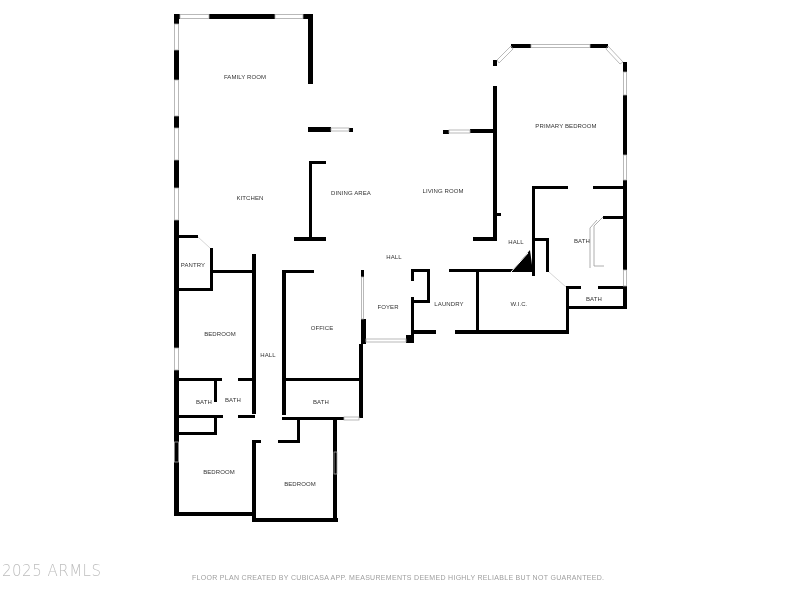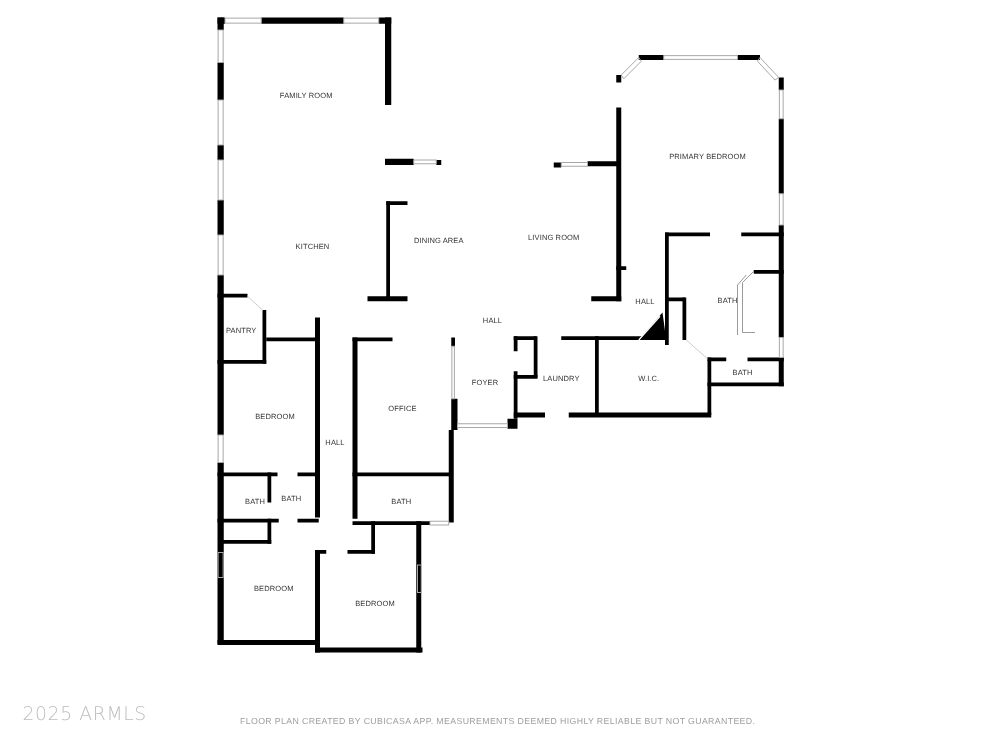--- a/index.html
+++ b/index.html
@@ -1,19 +1,19 @@
 <!DOCTYPE html>
 <html><head>
   <meta charset="utf-8">
   <style>
     html, body { margin: 0; padding: 0; background: #ffffff; }
     body { width: 800px; height: 600px; position: relative; overflow: hidden; font-family: "Liberation Sans", sans-serif; }
     #plan { position: absolute; left: 0; top: 0; width: 800px; height: 600px; }
     .room-label { position: absolute; font-size: 6px; color: #333; letter-spacing: 0.1px; transform: translate(-50%, -50%); white-space: nowrap; font-family: "Liberation Sans", sans-serif; }
-    .watermark { position: absolute; left: 18px; top: 562px; font-size: 15px; color: #bdbdbd; font-family: "DejaVu Sans", sans-serif; font-weight: 200; letter-spacing: 0.5px; }
+    .watermark { position: absolute; left: 2px; top: 562px; font-size: 15px; color: #bdbdbd; font-family: "DejaVu Sans", sans-serif; font-weight: 200; letter-spacing: 0.5px; }
     .disclaimer { position: absolute; left: 192px; top: 574px; font-size: 7px; color: #9e9e9e; letter-spacing: 0.3px; font-family: "Liberation Sans", sans-serif; }
   </style>
 </head>
 <body>
 
 <svg id="plan" viewBox="0 0 800 600" xmlns="http://www.w3.org/2000/svg">
   <g fill="#000">
 
     <rect x="174" y="14" width="6" height="5"></rect>
     <rect x="209" y="14" width="66" height="5"></rect>

